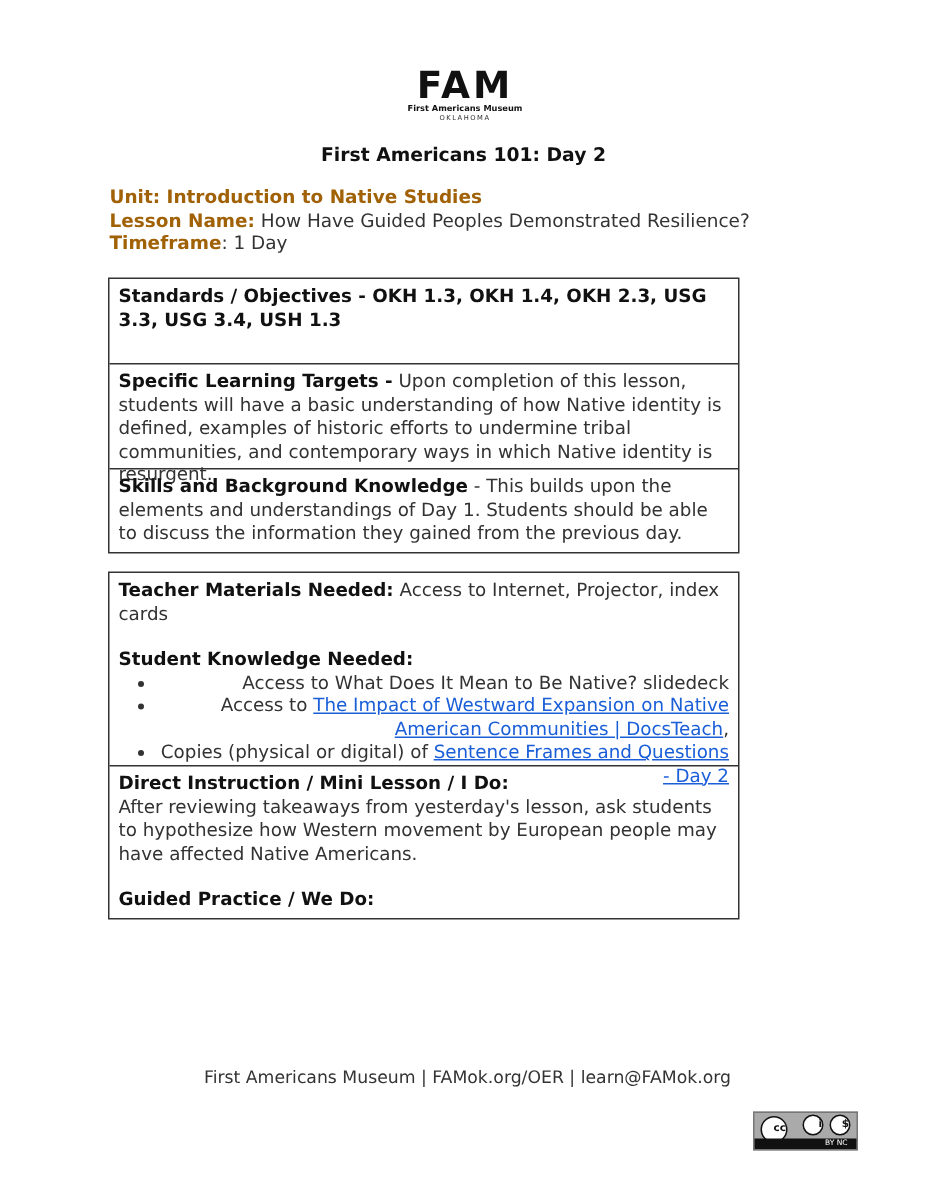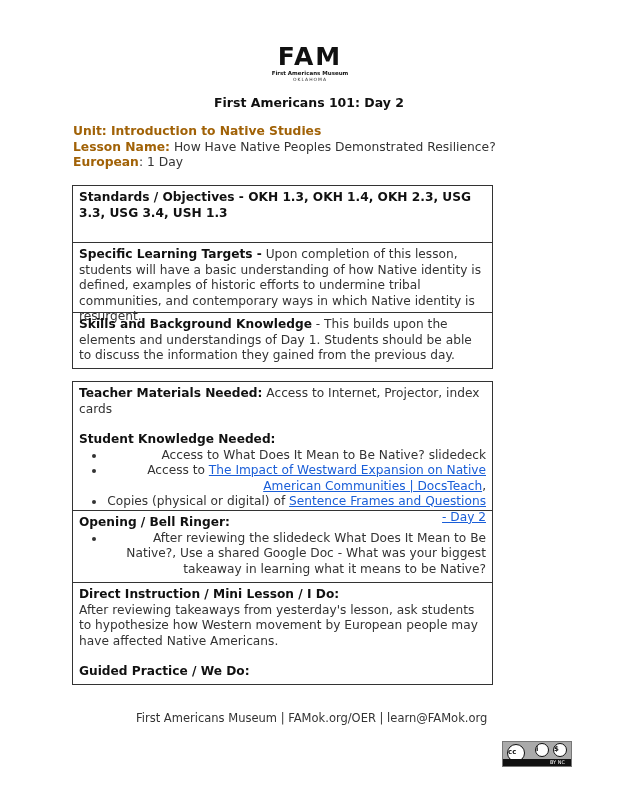--- a/index.html
+++ b/index.html
@@ -24,37 +24,37 @@
   .box2 .c1 { height: 128px; }
   .box2 .c2 { height: 72px; }
   .box2 .c3 { height: 102px; }
   ul { margin: 0; padding-left: 27px; }
   li { margin: 0; text-align: right; }
   a { color: #1a5ed8; text-decoration: underline; }
   .spacer { height: 15px; }
   .footer { position: absolute; top: 711px; left: 136px; font-size: 11.5px; color: #333; }
   .cc { position: absolute; left: 502px; top: 741px; width: 70px; height: 26px; border: 1px solid #777; background: #aaa; box-sizing: border-box; }
   .cc .ccbar { position: absolute; left: 0; right: 0; bottom: 0; height: 7px; background: #111; color: #fff; font-size: 5px; text-align: right; padding-right: 6px; line-height: 7px; }
-  .cc .circ { position: absolute; border: 1.5px solid #111; border-radius: 50%; background: #fff; font-size: 7px; font-weight: bold; text-align: left; color: #111; box-sizing: border-box; }
+  .cc .circ { position: absolute; border: 1.5px solid #111; border-radius: 50%; background: #fff; font-size: 7px; font-weight: bold; text-align: right; color: #111; box-sizing: border-box; }
 </style>
 </head>
 <body>
 
 <div class="logo">
   <div class="mark">FAM</div>
   <div class="sub">First Americans Museum</div>
   <div class="sub2">OKLAHOMA</div>
 </div>
 
 <div class="title">First Americans 101: Day 2</div>
 
 <div class="meta">
   <div><b>Unit: Introduction to Native Studies</b></div>
-  <div><b>Lesson Name:</b><span> How Have Native Peoples Demonstrated Resilience?</span></div>
-  <div><b>European</b><span>: 1 Day</span></div>
+  <div><b>Lesson Name:</b><span> How Have Guided Peoples Demonstrated Resilience?</span></div>
+  <div><b>Timeframe</b><span>: 1 Day</span></div>
 </div>
 
 <div class="box box1">
   <div class="cell c1">
     <b>Standards / Objectives - OKH 1.3, OKH 1.4, OKH 2.3, USG 3.3, USG 3.4, USH 1.3</b>
   </div>
   <div class="cell c2">
     <b>Specific Learning Targets -</b><span> Upon completion of this lesson, students will have a basic understanding of how Native identity is defined, examples of historic efforts to undermine tribal communities, and contemporary ways in which Native identity is resurgent.</span>
   </div>
   <div class="cell c3">
@@ -66,26 +66,20 @@
   <div class="cell c1">
     <div><b>Teacher Materials Needed:</b><span> Access to Internet, Projector, index cards</span></div>
     <div class="spacer"></div>
     <div><b>Student Knowledge Needed:</b></div>
     <ul>
       <li>Access to What Does It Mean to Be Native? slidedeck</li>
       <li><span>Access to </span><a href="#">The Impact of Westward Expansion on Native American Communities | DocsTeach</a><span>,</span></li>
       <li><span>Copies (physical or digital) of </span><a href="#">Sentence Frames and Questions - Day 2</a></li>
     </ul>
   </div>
-  <div class="cell c2">
-    <div><b>Opening / Bell Ringer:</b></div>
-    <ul>
-      <li>After reviewing the slidedeck What Does It Mean to Be Native?, Use a shared Google Doc - What was your biggest takeaway in learning what it means to be Native?</li>
-    </ul>
-  </div>
   <div class="cell c3">
     <div><b>Direct Instruction / Mini Lesson / I Do:</b></div>
     <div>After reviewing takeaways from yesterday's lesson, ask students to hypothesize how Western movement by European people may have affected Native Americans.</div>
     <div class="spacer"></div>
     <div><b>Guided Practice / We Do:</b></div>
   </div>
 </div>
 
 <div class="footer">First Americans Museum | FAMok.org/OER | learn@FAMok.org</div>
 <div class="cc">

